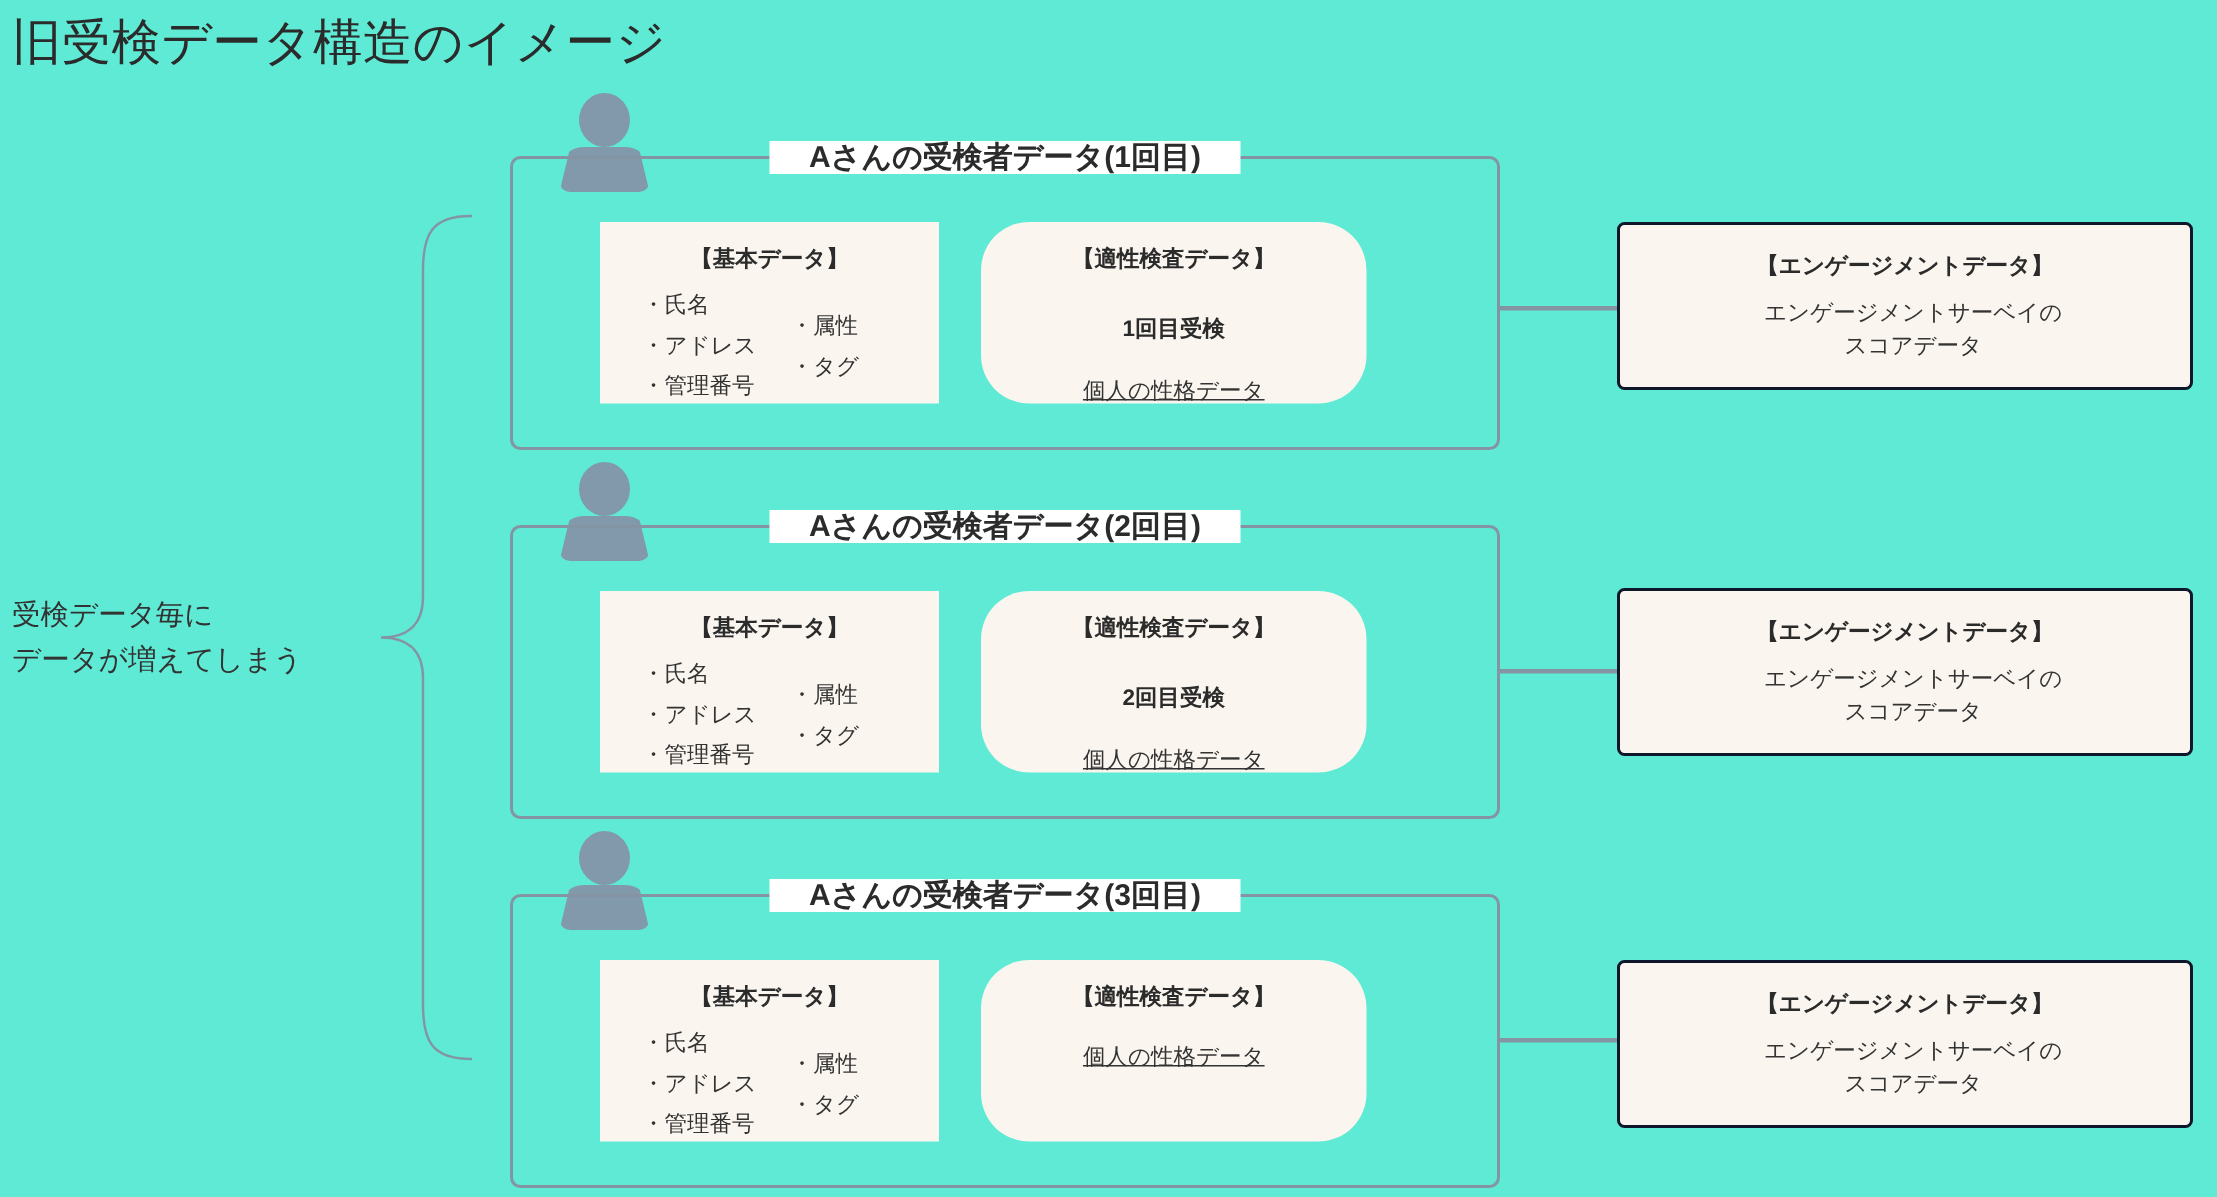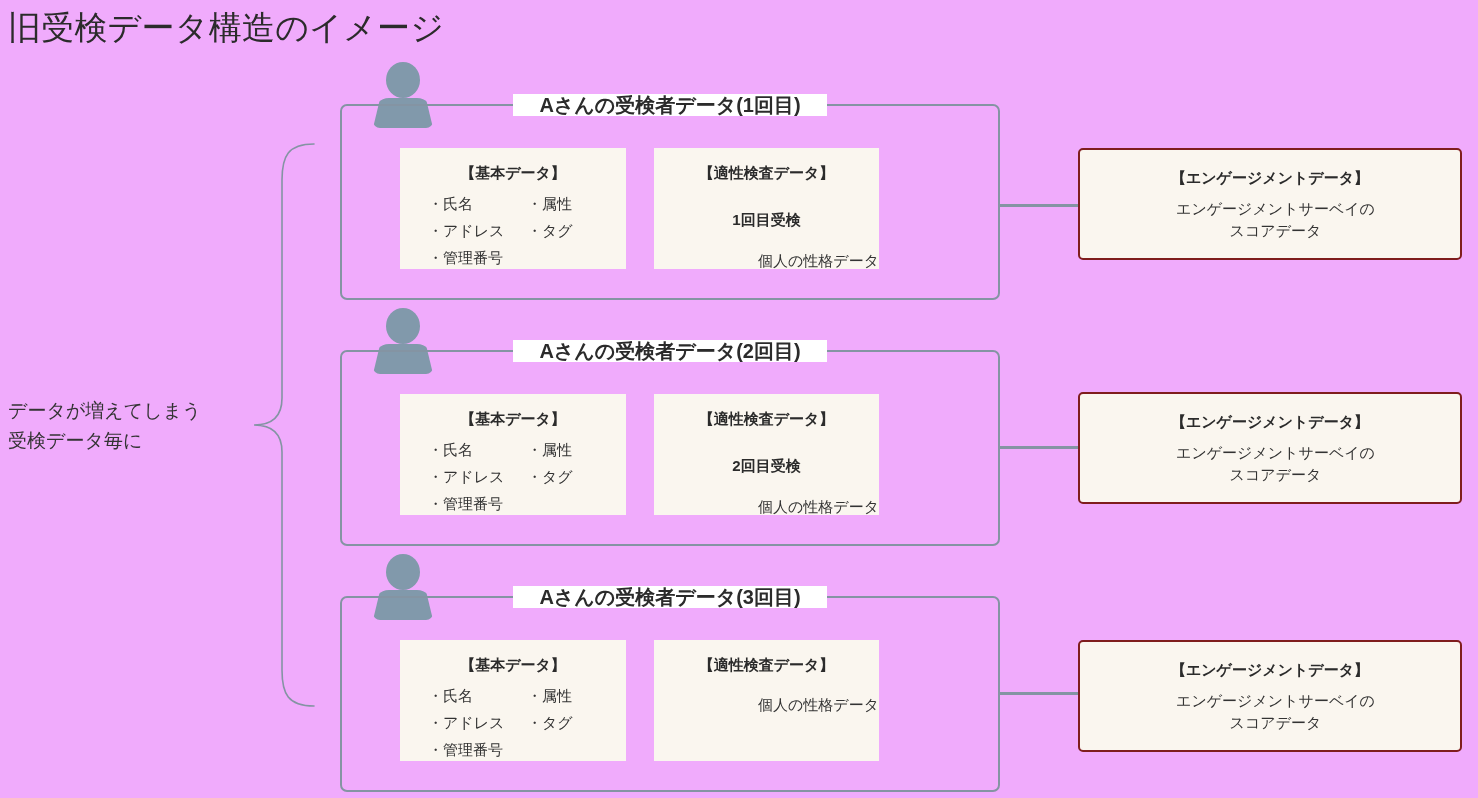--- a/index.html
+++ b/index.html
@@ -12,21 +12,21 @@
     font-family: "Liberation Sans", "DejaVu Sans", sans-serif;
     color: #333333;
     -webkit-font-smoothing: antialiased;
   }
 
   #stage {
     position: relative;
     width: 1478px;
     height: 798px;
     overflow: hidden;
-    background: #f0abfc;
+    background: #5eead4;
   }
 
   
   .page-title {
     position: absolute;
     left: 8px;
     top: 6px;
     font-size: 33px;
     line-height: 44px;
     font-weight: 400;
@@ -117,64 +117,66 @@
     padding-left: 58px;
   }
 
   
   .data-box {
     background: #faf6ef;
     box-sizing: border-box;
     padding-top: 12px;
   }
   .data-box.basic { width: 226px; height: 121px; }
-  .data-box.aptitude { width: 225px; height: 121px; }
+  .data-box.aptitude { width: 257px; height: 121px; border-radius: 32px; }
 
   .box-heading {
     text-align: center;
     font-size: 15px;
     line-height: 26px;
     font-weight: bold;
     color: #2b2b2b;
   }
   .box-sub {
     text-align: center;
     font-size: 15px;
     line-height: 28px;
     font-weight: bold;
     color: #2b2b2b;
     margin-top: 20px;
   }
   .box-note {
-    text-align: right;
+    text-align: center;
     font-size: 15px;
     line-height: 24px;
     color: #333333;
     margin-top: 15px;
+    text-decoration: underline;
   }
 
   .bullet-cols {
     display: flex;
     padding: 4px 0 0 28px;
+    align-items: center;
   }
   .bullet-cols .col { width: 118px; }
   .bullet-cols .bullet {
     font-size: 15px;
     line-height: 27px;
     color: #333333;
     white-space: nowrap;
   }
 
   
   .engagement-box {
     position: absolute;
     left: 1078px;
     width: 384px;
     height: 112px;
-    border: 2px solid #7f1d1d;
+    border: 2px solid #0f172a;
     border-radius: 5px;
     background: #faf6ef;
     box-sizing: border-box;
     display: flex;
     flex-direction: column;
     justify-content: center;
     align-items: center;
   }
   .engagement-box .eng-title {
     font-size: 15px;
@@ -202,22 +204,22 @@
   }
 </style>
 </head>
 <body>
 
 <div id="stage">
 
   <div class="page-title">旧受検データ構造のイメージ</div>
 
   <div class="left-note">
+    <span>受検データ毎に</span>
     <span>データが増えてしまう</span>
-    <span>受検データ毎に</span>
   </div>
 
   <div class="brace-wrap">
     <svg width="70" height="570" viewBox="0 0 70 570" fill="none" xmlns="http://www.w3.org/2000/svg">
       <path d="M66 4 C40 4 34 16 34 40 L34 258 C34 278 22 285 6 285 C22 285 34 292 34 312 L34 530 C34 554 40 566 66 566" stroke="#8494a3" stroke-width="1.6" fill="none" stroke-linecap="round"></path>
     </svg>
   </div>
 
   <div class="person-icon" style="left:372px; top:62px;">
     <div class="head"></div>

